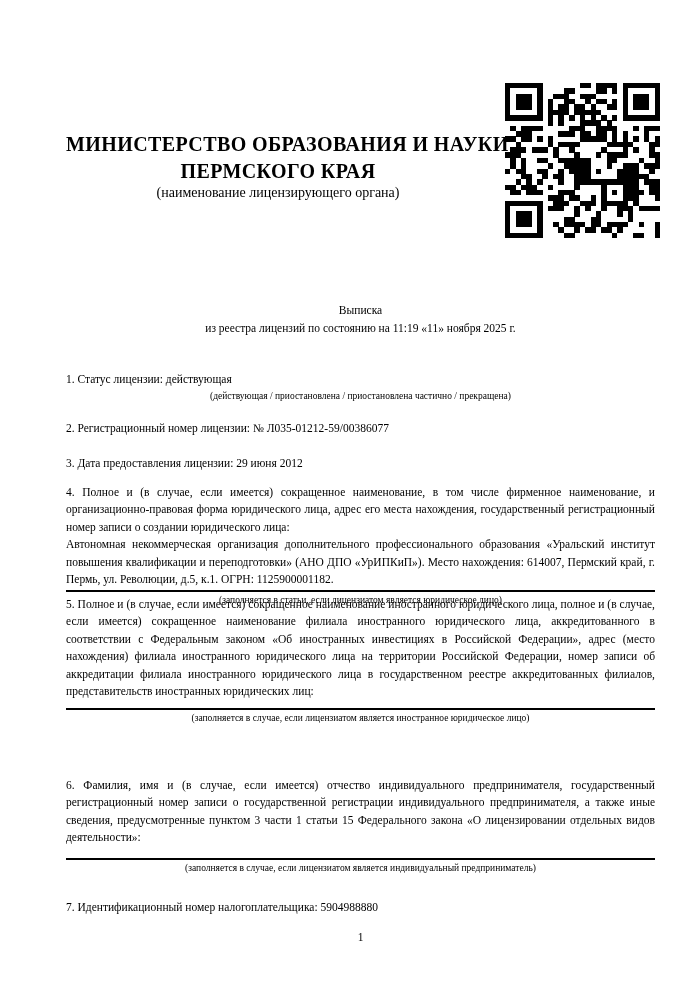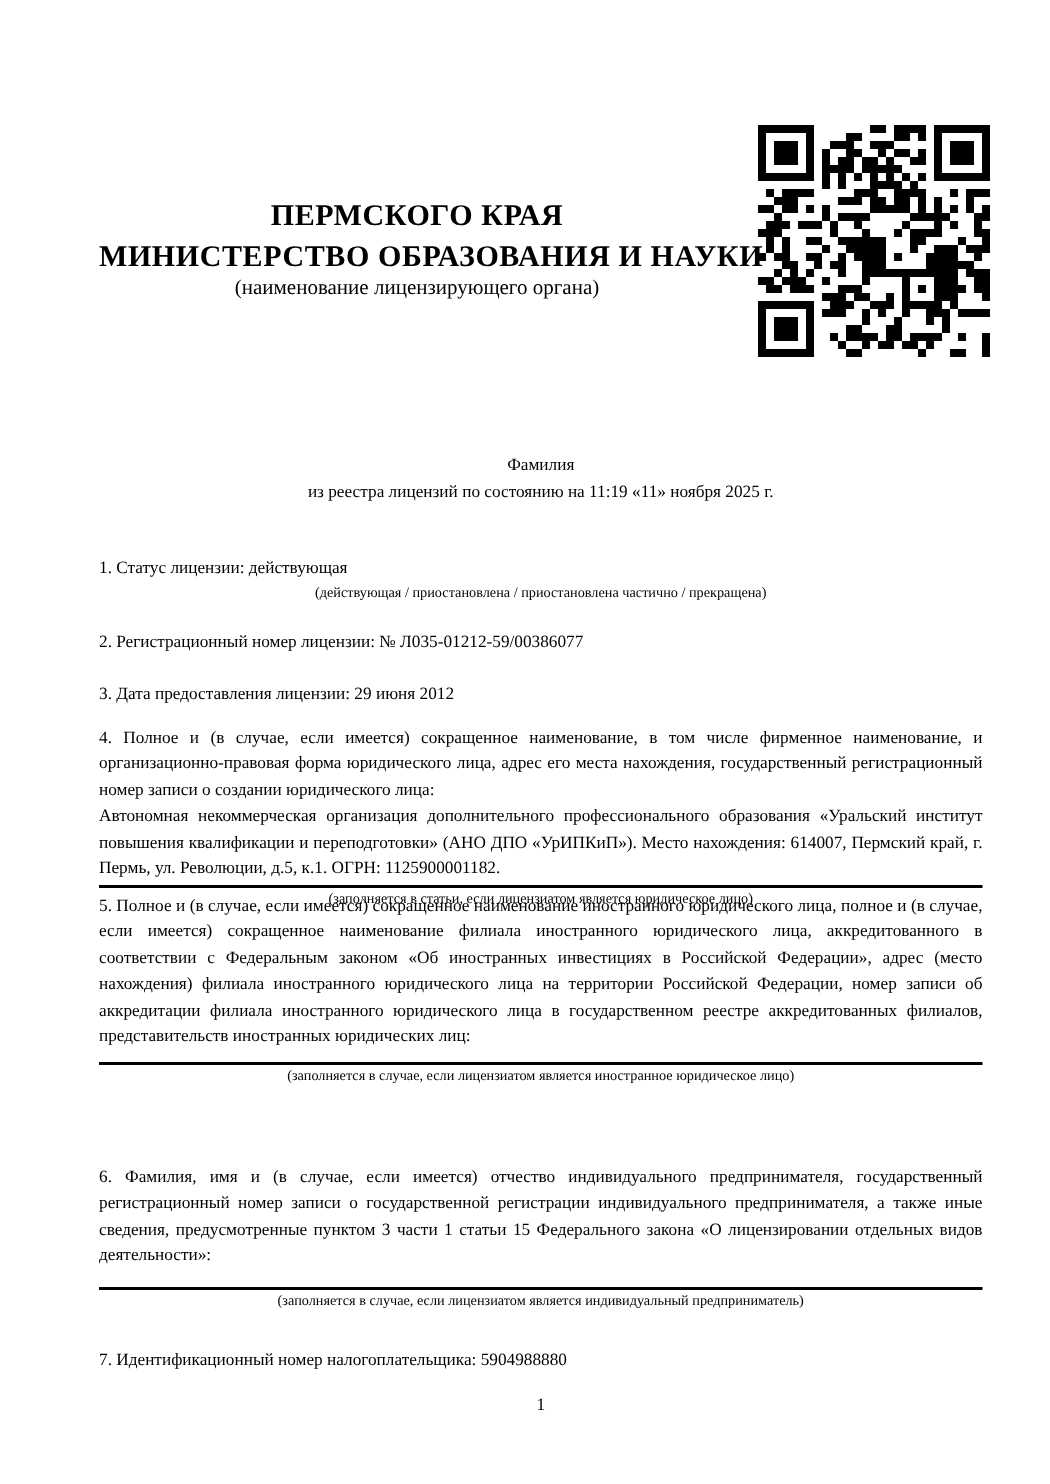--- a/index.html
+++ b/index.html
@@ -97,22 +97,22 @@
     font-size: 11.5px;
     line-height: 15px;
   }
 </style>
 </head>
 <body>
 
 <div class="page">
 
   <div class="ministry abs">
+    <div class="ministry-line">МИНИСТЕРСТВО ОБРАЗОВАНИЯ И НАУКИ</div>
     <div class="ministry-line">ПЕРМСКОГО КРАЯ</div>
-    <div class="ministry-line">МИНИСТЕРСТВО ОБРАЗОВАНИЯ И НАУКИ</div>
     <div class="ministry-note">(наименование лицензирующего органа)</div>
   </div>
 
   <div class="qr abs" id="qr"><svg viewBox="0 0 29 29" width="100%" height="100%" shape-rendering="crispEdges" fill="#000">
         <rect x="0" y="0" width="1.02" height="1.02"></rect>
         <rect x="1" y="0" width="1.02" height="1.02"></rect>
         <rect x="2" y="0" width="1.02" height="1.02"></rect>
         <rect x="3" y="0" width="1.02" height="1.02"></rect>
         <rect x="4" y="0" width="1.02" height="1.02"></rect>
         <rect x="5" y="0" width="1.02" height="1.02"></rect>
@@ -521,21 +521,21 @@
         <rect x="6" y="28" width="1.02" height="1.02"></rect>
         <rect x="11" y="28" width="1.02" height="1.02"></rect>
         <rect x="12" y="28" width="1.02" height="1.02"></rect>
         <rect x="20" y="28" width="1.02" height="1.02"></rect>
         <rect x="24" y="28" width="1.02" height="1.02"></rect>
         <rect x="25" y="28" width="1.02" height="1.02"></rect>
         <rect x="28" y="28" width="1.02" height="1.02"></rect>
       </svg></div>
 
   <div class="doc-title abs">
-    <div>Фамилия</div>
+    <div>Выписка</div>
     <div>из реестра лицензий по состоянию на 11:19 «11» ноября 2025 г.</div>
   </div>
 
   <div class="body-text abs" id="item1">1. Статус лицензии: действующая</div>
   <div class="small-note abs" id="note1">(действующая / приостановлена / приостановлена частично / прекращена)</div>
 
   <div class="body-text abs" id="item2">2. Регистрационный номер лицензии: № Л035-01212-59/00386077</div>
 
   <div class="body-text abs" id="item3">3. Дата предоставления лицензии: 29 июня 2012</div>
 

